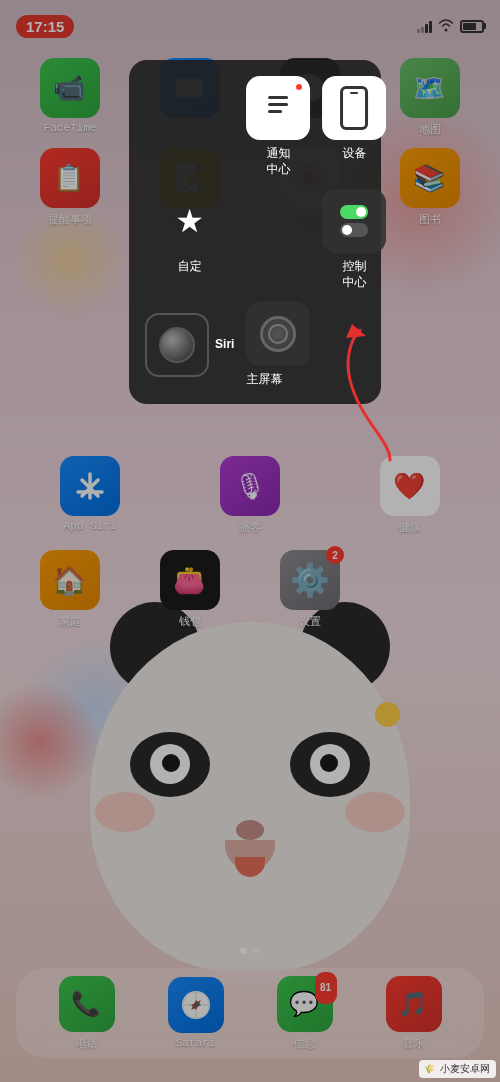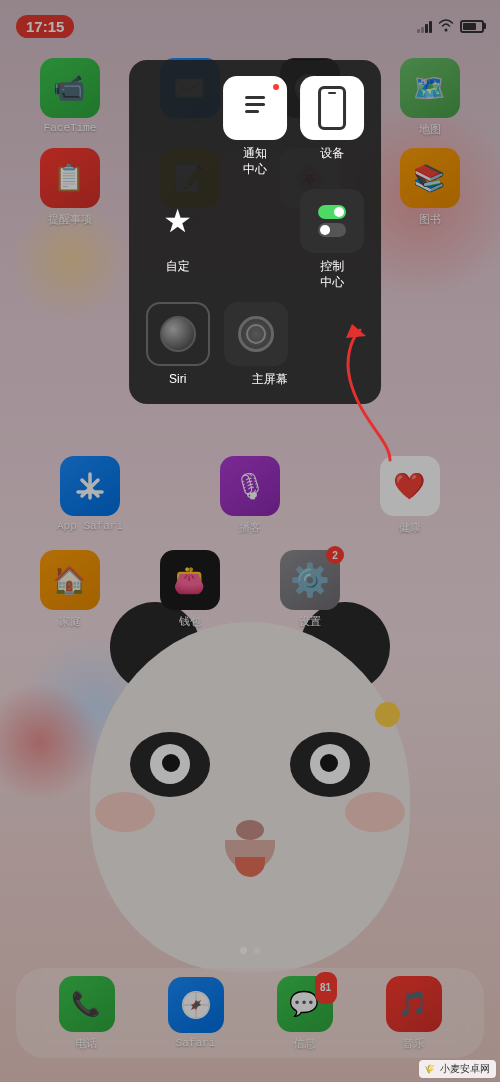--- a/index.html
+++ b/index.html
@@ -557,21 +557,21 @@
   <div class="app-row" style="top:456px;">
     <div class="app-item">
       <div class="app-icon app-appstore">
         <svg width="36" height="36" viewBox="0 0 36 36" fill="none">
           <line x1="18" y1="6" x2="18" y2="30" stroke="white" stroke-width="3.5" stroke-linecap="round"></line>
           <line x1="6" y1="24" x2="30" y2="24" stroke="white" stroke-width="3.5" stroke-linecap="round"></line>
           <line x1="10" y1="12" x2="26" y2="28" stroke="white" stroke-width="3.5" stroke-linecap="round"></line>
           <line x1="26" y1="12" x2="10" y2="28" stroke="white" stroke-width="3.5" stroke-linecap="round"></line>
         </svg>
       </div>
-      <span class="app-label">App Safari</span>
+      <span class="app-label">App Siri</span>
     </div>
     <div class="app-item">
       <div class="app-icon app-podcasts">
         <span style="font-size:26px;color:white;">🎙</span>
       </div>
       <span class="app-label">播客</span>
     </div>
     <div class="app-item">
       <div class="app-icon app-health">
         <span style="font-size:26px;">❤️</span>
@@ -648,28 +648,28 @@
         <div class="toggle-row">
           <div class="toggle-track off">
             <div class="toggle-knob left"></div>
           </div>
         </div>
       </div>
     </div>
     <span class="menu-label">控制<br>中心</span>
   </div>
 
-  <div style="grid-column:1;grid-row:3;display:flex;flex-direction:column;align-items:center;gap:6px;">
+  <div style="grid-column:1;grid-row:3;display:flex;flex-direction:row;align-items:center;gap:6px;font-weight:bold;">
     <div class="menu-icon-box menu-icon-siri">
       <div class="siri-circle"></div>
     </div>
     <span class="menu-label">Siri</span>
   </div>
 
-  <div style="grid-column:2;grid-row:3;display:flex;flex-direction:column;align-items:flex-end;gap:6px;">
+  <div style="grid-column:2;grid-row:3;display:flex;flex-direction:column;align-items:flex-start;gap:6px;">
     <div class="menu-icon-box" style="background:rgba(50,50,50,0.9);">
       <div class="home-button-icon">
         <div class="home-button-inner"></div>
       </div>
     </div>
     <span class="menu-label">主屏幕</span>
   </div>
 </div>
 
 <div class="arrow-container">

